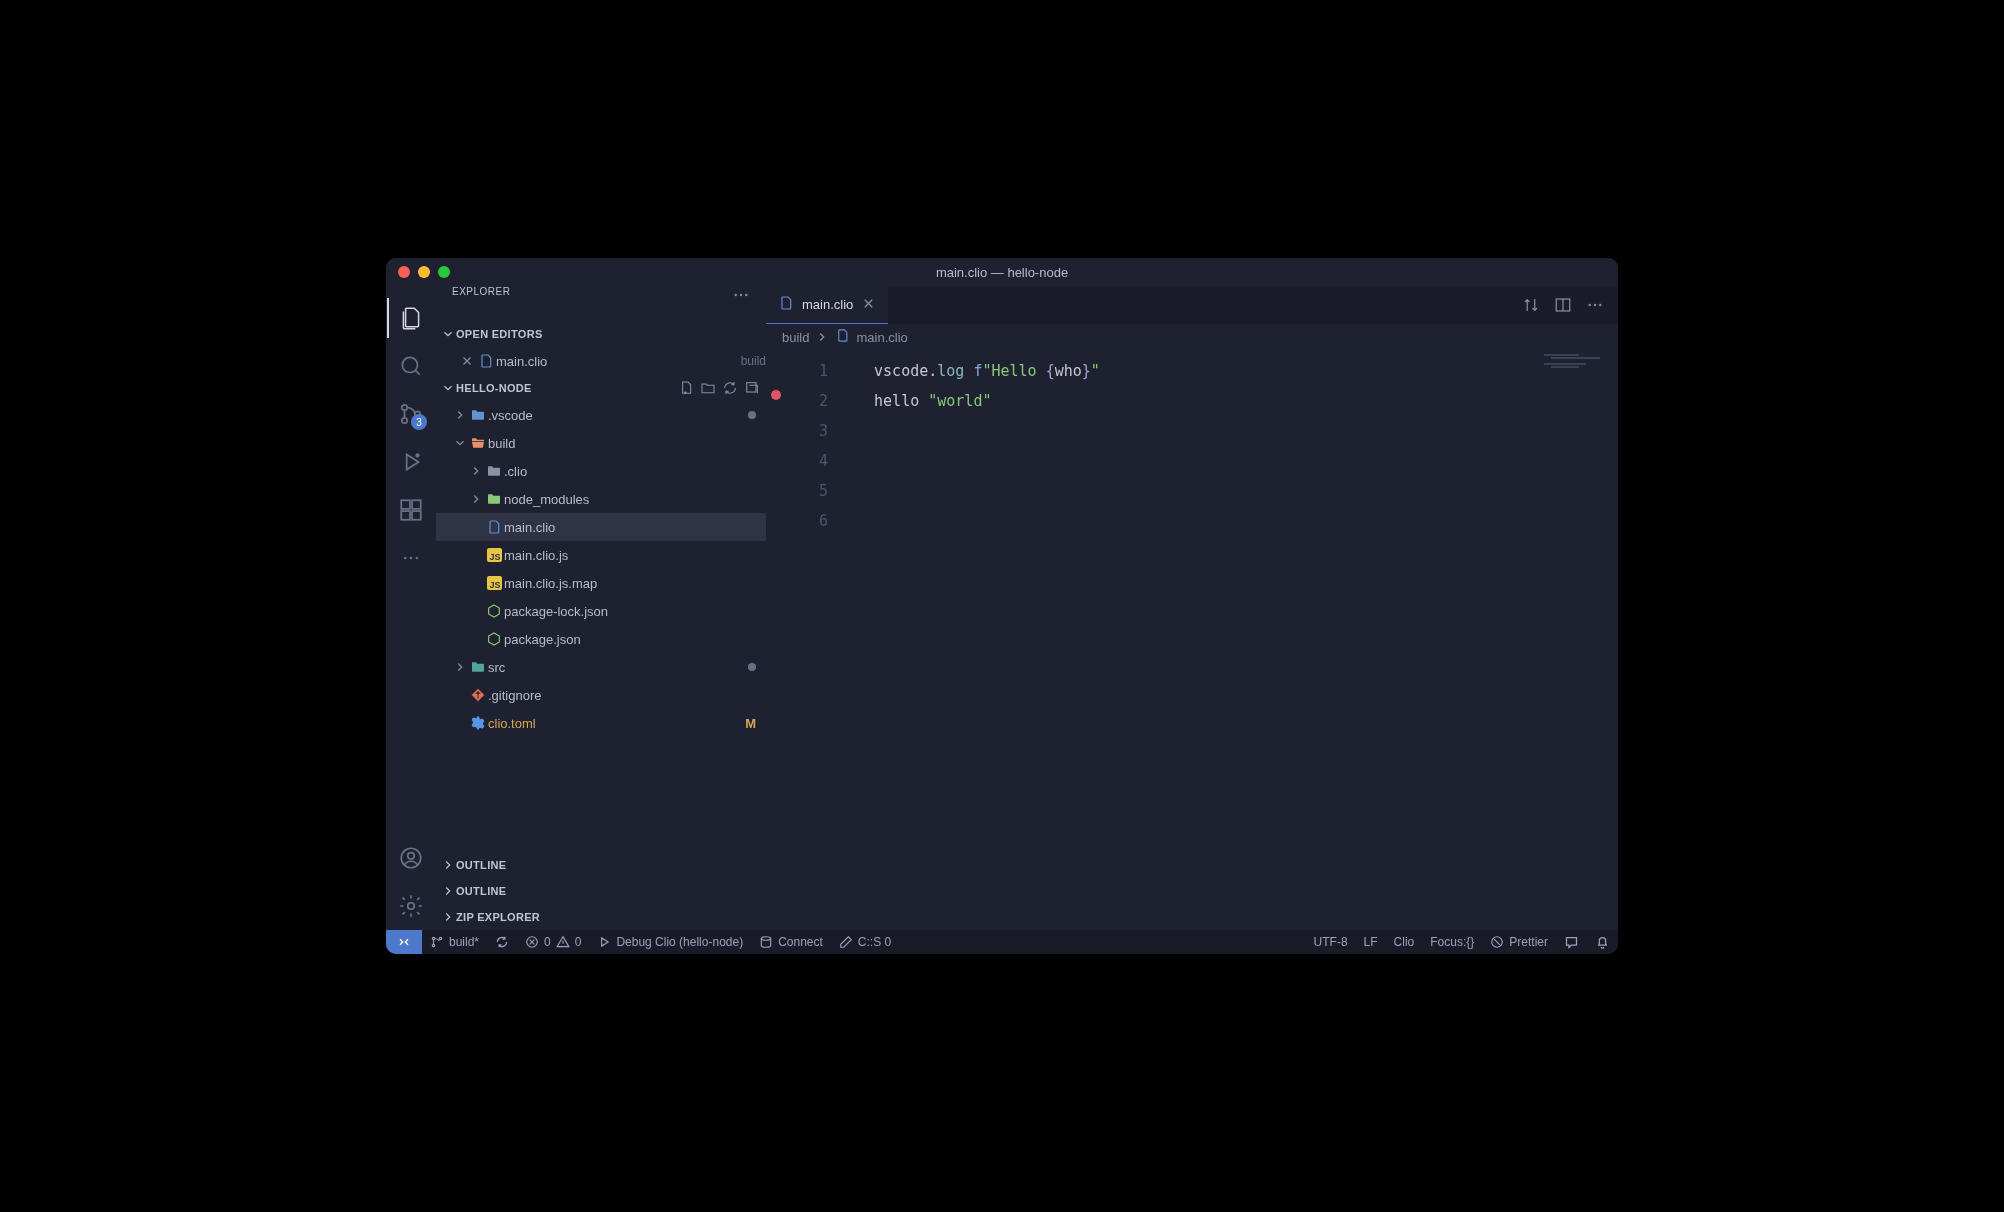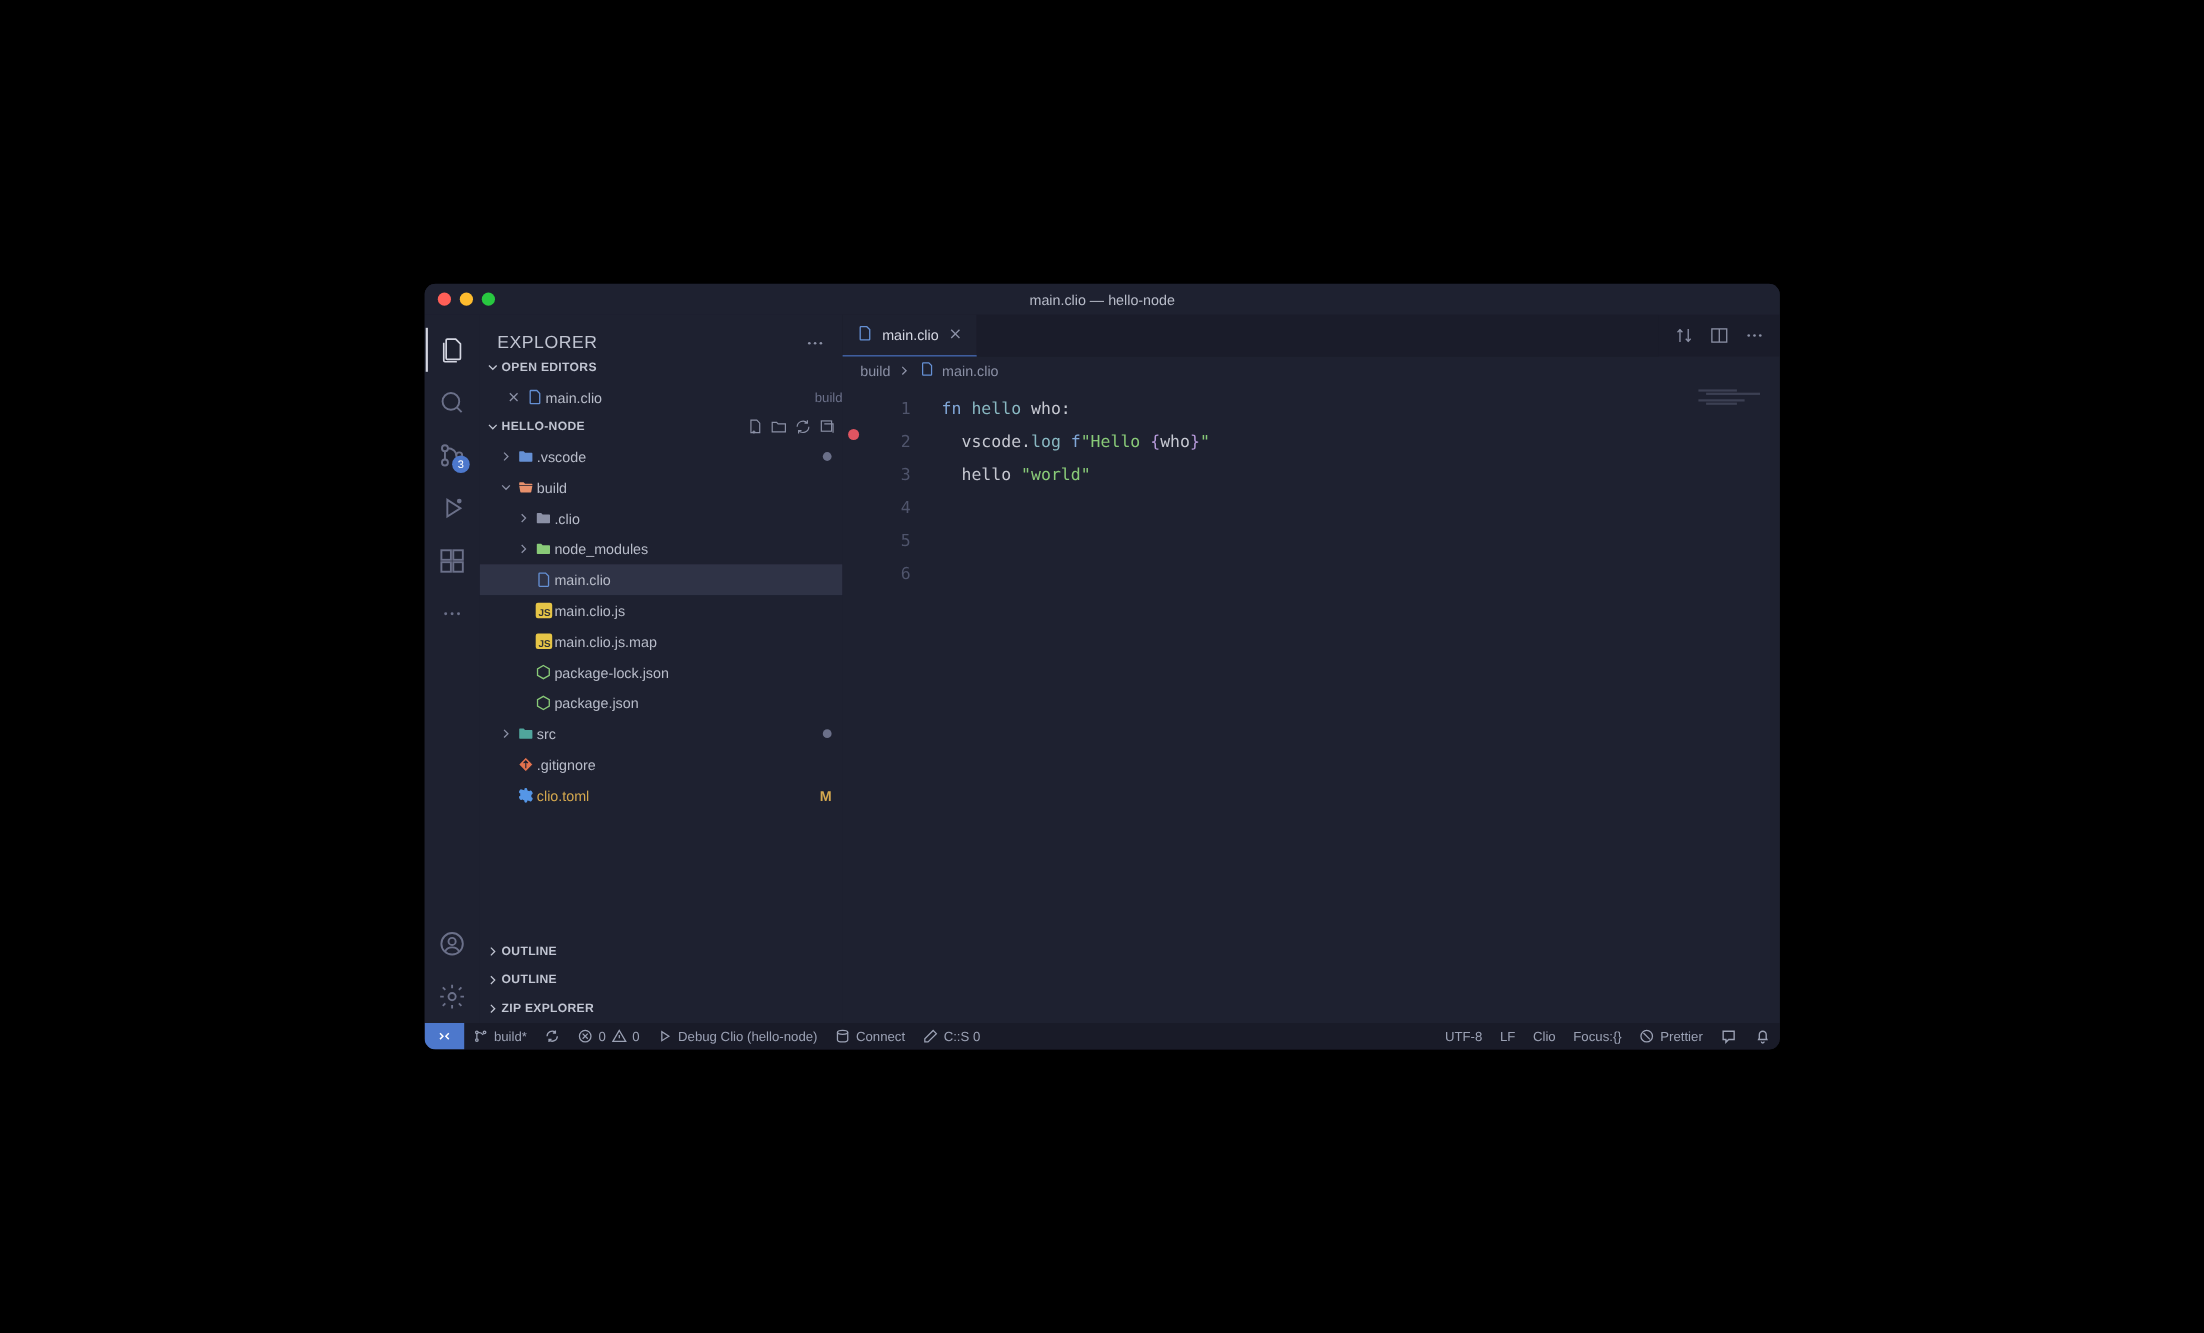--- a/index.html
+++ b/index.html
@@ -98,23 +98,23 @@
   background: #1e2130;
   display: flex;
   flex-direction: column;
   color: #9ba1b4;
   font-size: 13px;
   overflow: hidden;
 }
 .sidebar-header {
   height: 35px;
   display: flex;
-  align-items: flex-end;
+  align-items: flex-start;
   padding: 0 16px;
-  font-size: 16px;
+  font-size: 10px;
   letter-spacing: 0.5px;
   color: #c1c5d2;
 }
 .sidebar-header .hdr-title { flex: 1; }
 .sidebar-section-header {
   height: 26px;
   display: flex;
   align-items: center;
   padding: 0 6px 0 4px;
   cursor: pointer;
@@ -601,21 +601,20 @@
         </div>
         <div class="line-numbers">
           <div>1</div>
           <div>2</div>
           <div>3</div>
           <div>4</div>
           <div>5</div>
           <div>6</div>
         </div>
         <div class="code-lines">
-          <div class="cl"><span class="tok-kw">fn </span><span class="tok-fn">hello </span><span class="tok-id">who</span><span>:</span></div>
           <div class="cl"><span class="tok-id">  vscode</span><span class="tok-dot">.</span><span class="tok-fn">log </span><span class="tok-kw">f</span><span class="tok-str">"Hello </span><span class="tok-brace">{</span><span class="tok-id">who</span><span class="tok-brace">}</span><span class="tok-str">"</span></div>
           <div class="cl"></div>
           <div class="cl"><span class="tok-id">  hello </span><span class="tok-str">"world"</span></div>
           <div class="cl active-line"></div>
         </div>
         <div class="minimap">
           <div class="mm-line" style="width:50%"></div>
           <div class="mm-line" style="width:70%;margin-left:10%"></div>
           <div class="mm-line" style="width:0%"></div>
           <div class="mm-line" style="width:60%"></div>

